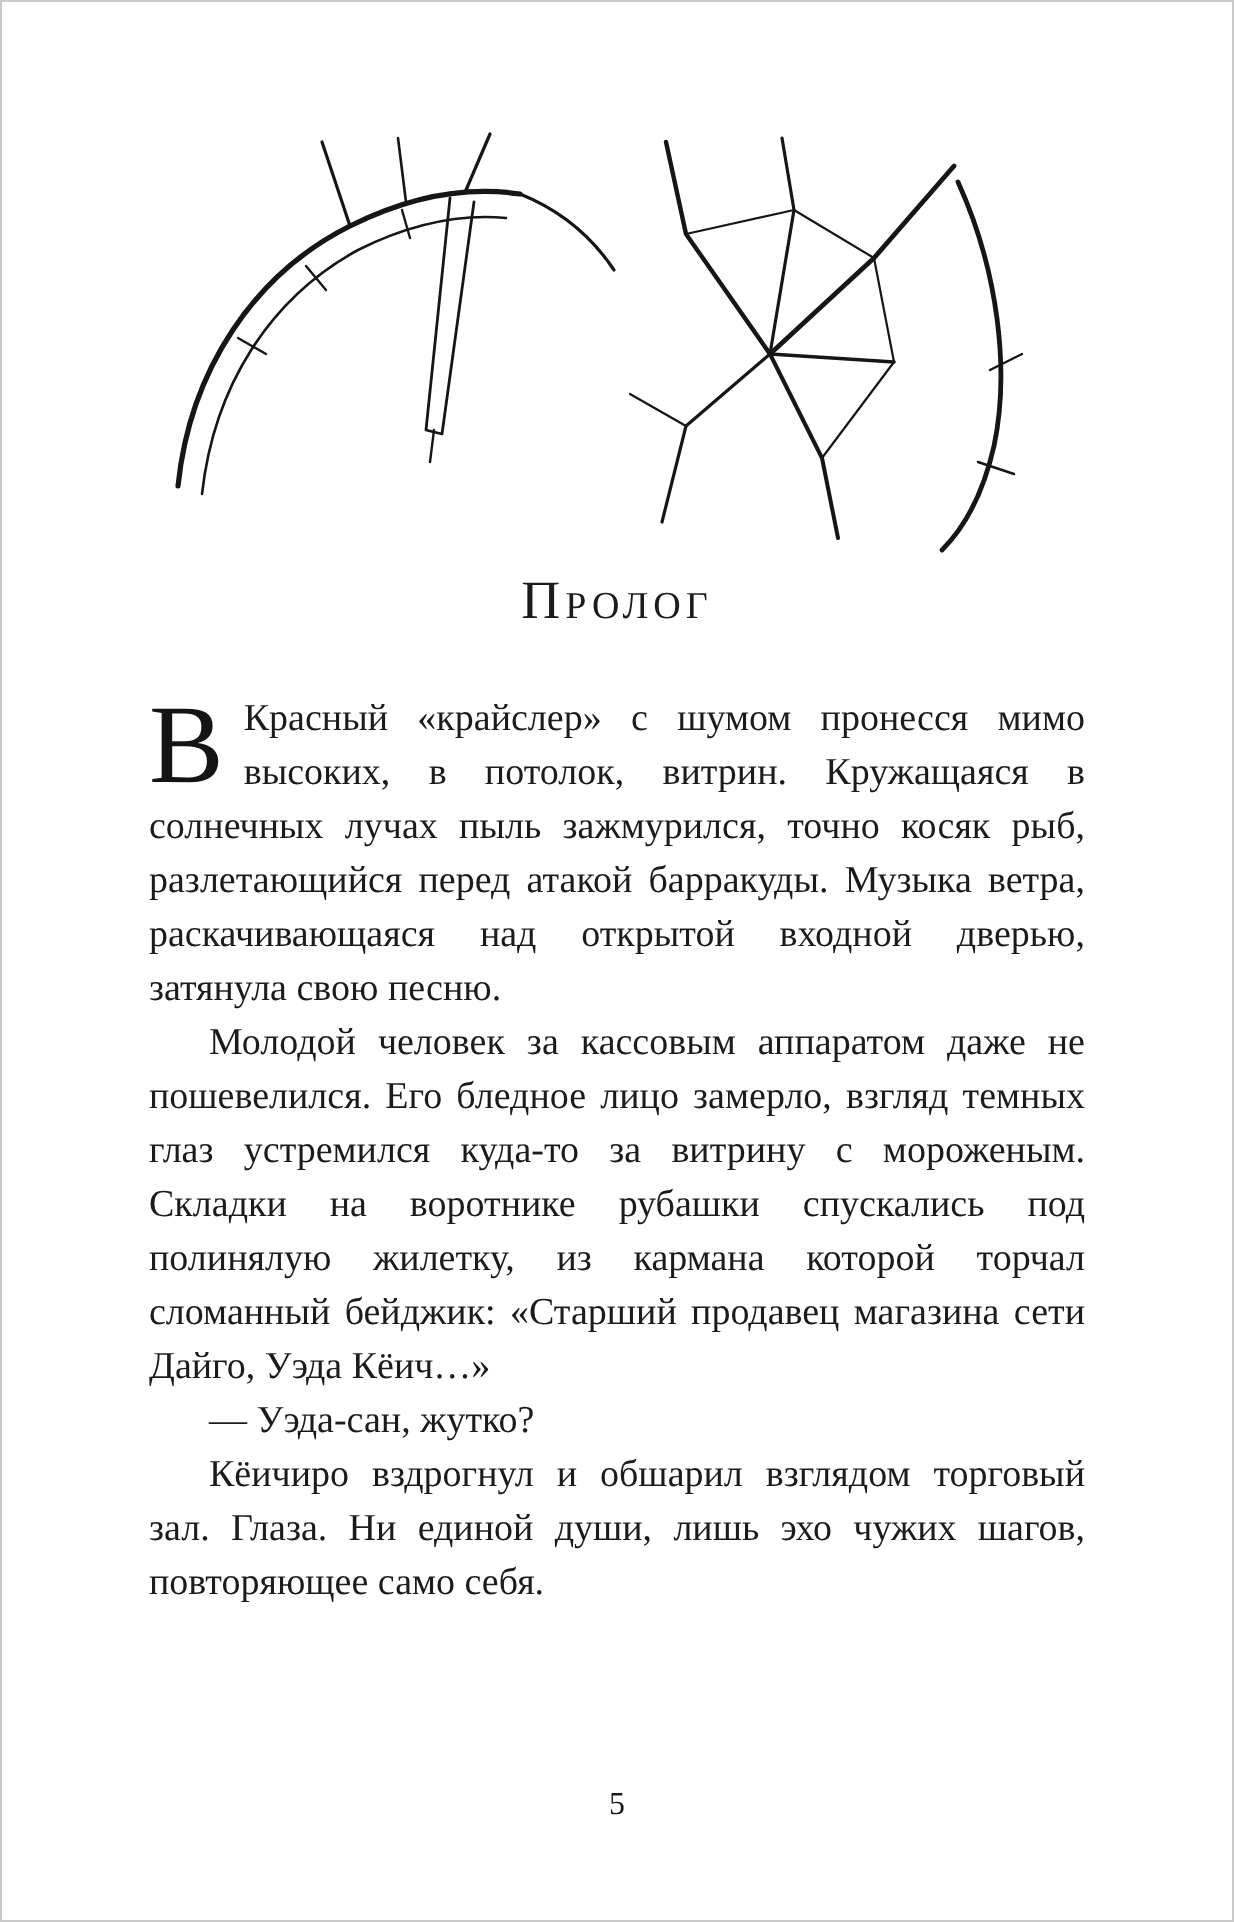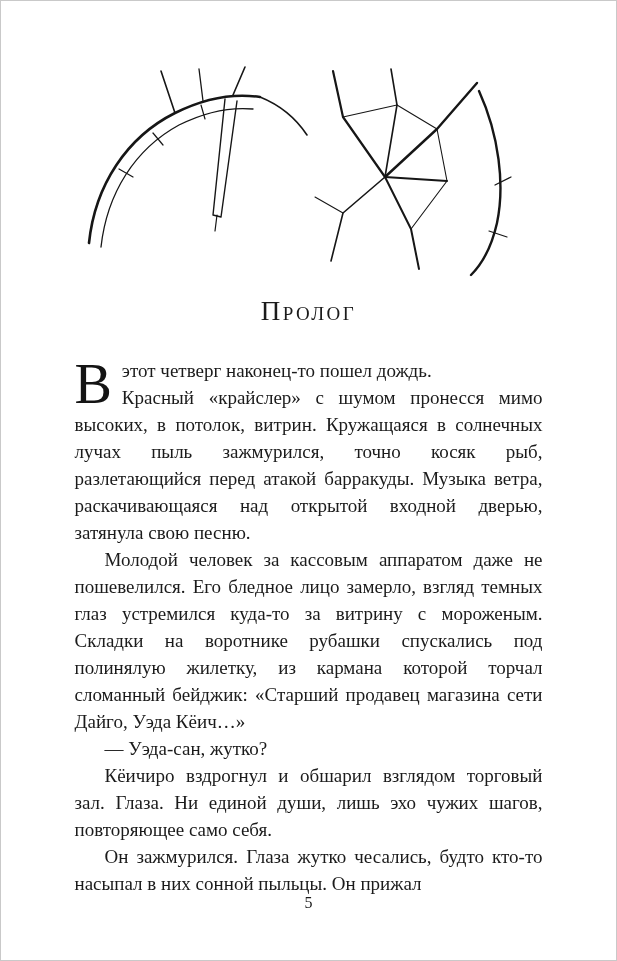--- a/index.html
+++ b/index.html
@@ -22,21 +22,21 @@
     margin: 0 auto;
     position: relative;
   }
   .illustration {
     display: block;
     margin-top: 64px;
     width: 437px;
     height: 216px;
   }
   .heading {
-    margin: 15px 0 0 0;
+    margin: 4px 0 0 0;
     text-align: center;
     font-weight: normal;
     font-size: 27px;
     font-variant: small-caps;
     letter-spacing: 2.5px;
     color: #1b1b1b;
   }
   .bodytext {
     margin-top: 30px;
     font-size: 19px;
@@ -118,24 +118,22 @@
         <path d="M420 120 L 436 112" stroke-width="1.2"></path>
         <path d="M414 166 L 432 172" stroke-width="1.2"></path>
       </g>
     </svg>
 
     <h1 class="heading">Пролог</h1>
 
     <div class="bodytext">
       <div class="opening">
         <span class="dropcap">В</span>
-        <span>этот четверг наконец-то пошел дождь.</span>
       </div>
       <p class="noindent">Красный «крайслер» с шумом пронесся мимо высоких, в потолок, витрин. Кружащаяся в солнечных лучах пыль зажмурился, точно косяк рыб, разлетающийся перед атакой барракуды. Музыка ветра, раскачивающаяся над открытой входной дверью, затянула свою песню.</p>
       <p>Молодой человек за кассовым аппаратом даже не пошевелился. Его бледное лицо замерло, взгляд темных глаз устремился куда-то за витрину с мороженым. Складки на воротнике рубашки спускались под полинялую жилетку, из кармана которой торчал сломанный бейджик: «Старший продавец магазина сети Дайго, Уэда Кёич…»</p>
       <p>— Уэда-сан, жутко?</p>
       <p>Кёичиро вздрогнул и обшарил взглядом торговый зал. Глаза. Ни единой души, лишь эхо чужих шагов, повторяющее само себя.</p>
-      <p>Он зажмурился. Глаза жутко чесались, будто кто-то насыпал в них сонной пыльцы. Он прижал</p>
     </div>
   </div>
 
   <div class="pagenum">5</div>
 </div>
 
 </body></html>

